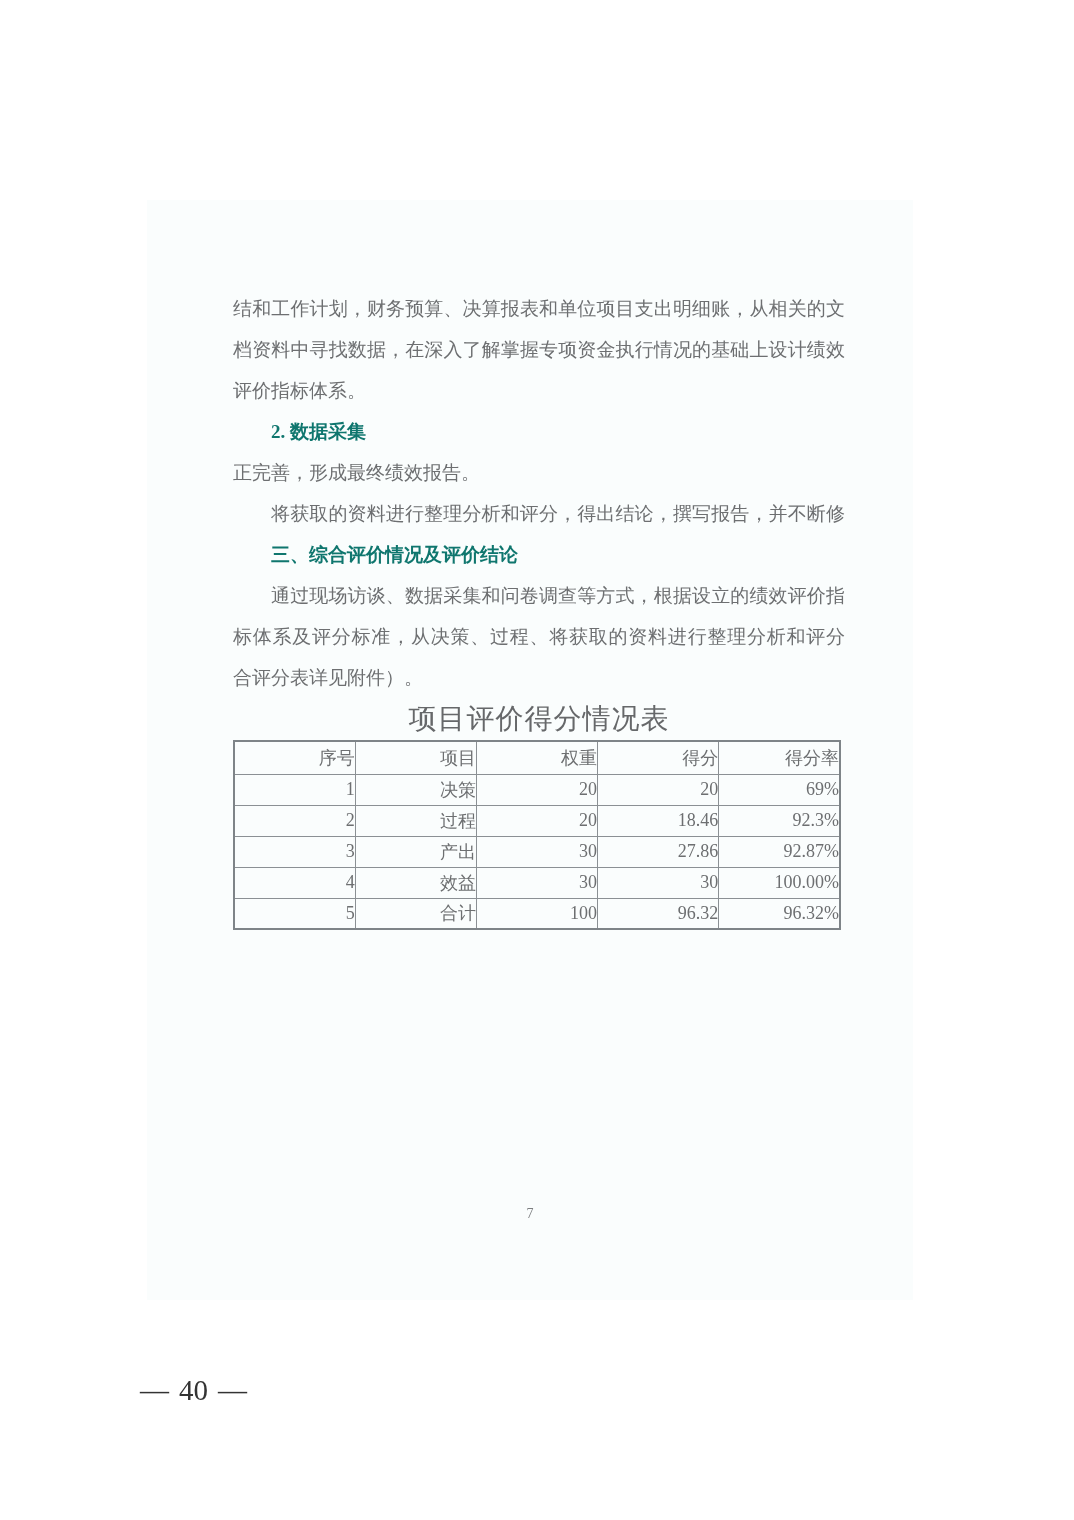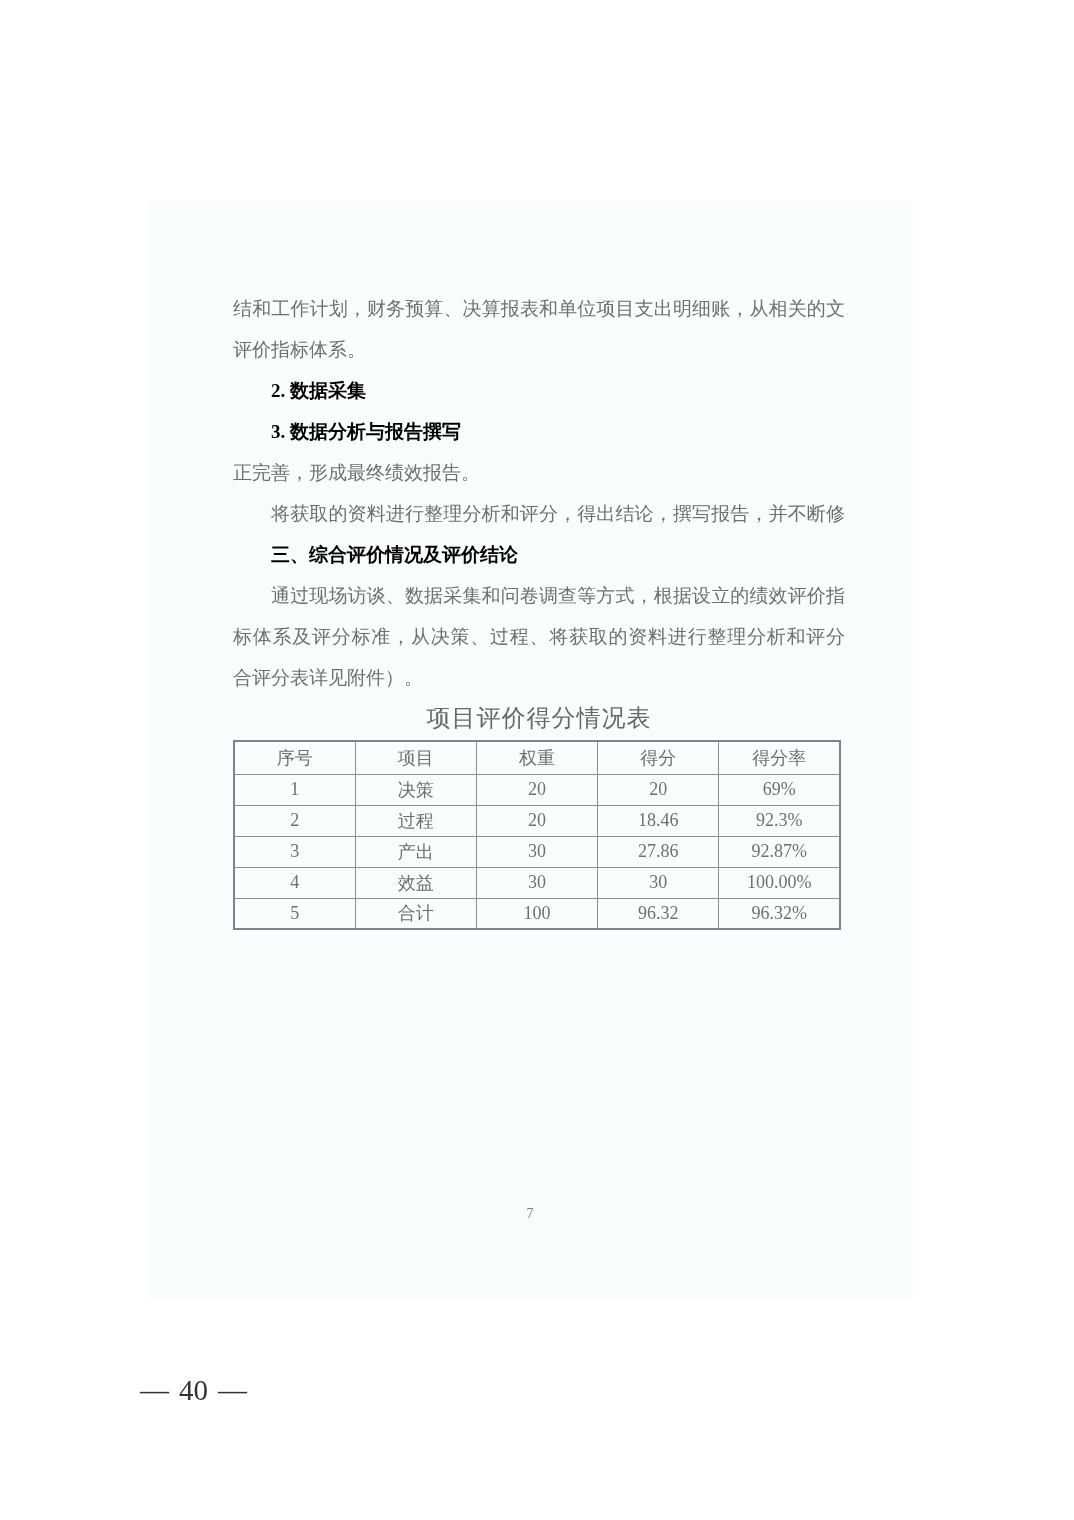--- a/index.html
+++ b/index.html
@@ -21,36 +21,36 @@
     position:absolute; left:86px; top:88px; width:612px;
     color:#6d6f71;
   }
   .line {
     height:41px; line-height:41px; font-size:19px;
     text-align:justify; text-align-last:justify;
     overflow:hidden; white-space:nowrap;
   }
   .line.last { text-align:right; text-align-last:left; }
   .line.ind { text-indent:38px; }
-  .heading { font-weight:bold; color:#000000; text-align:left; text-align-last:left; }
+  .heading { font-weight:bold; color:#0f766e; text-align:left; text-align-last:left; }
 
   .tbl-caption {
-    height:41px; line-height:41px; font-size:24px;
+    height:41px; line-height:41px; font-size:28px;
     text-align:center; color:#66686a; letter-spacing:1px;
   }
 
   table.score {
     border-collapse:collapse; table-layout:fixed;
     width:608px; margin-top:1px;
     color:#6d6f71;
     border:2px solid #7e8488;
   }
   table.score td {
     border:1px solid #8b9094;
-    height:31px; text-align:center; vertical-align:middle;
+    height:31px; text-align:right; vertical-align:middle;
     font-size:18px; padding:0;
   }
   table.score tr.hdr td { height:33px; }
 
   .scan-pageno {
     position:absolute; left:147px; top:1206px; width:766px;
     text-align:center; font-size:14px; color:#7c7e80;
   }
 
   .footer {
@@ -62,27 +62,27 @@
 </head>
 <body>
 
 <div class="page">
 
   <div class="scan">
     <div class="content">
 
       <div>
         <div class="line">结和工作计划，财务预算、决算报表和单位项目支出明细账，从相关的文</div>
+        <div class="line">档资料中寻找数据，在深入了解掌握专项资金执行情况的基础上设计绩效</div>
         <div class="line last">评价指标体系。</div>
       </div>
 
       <div class="line heading ind">2. 数据采集</div>
 
 
-      <div class="line heading ind">3. 数据分析与报告撰写</div>
 
       <div>
         <div class="line last">正完善，形成最终绩效报告。</div>
         <div class="line ind">将获取的资料进行整理分析和评分，得出结论，撰写报告，并不断修</div>
       </div>
 
       <div class="line heading ind">三、综合评价情况及评价结论</div>
 
       <div>
         <div class="line ind">通过现场访谈、数据采集和问卷调查等方式，根据设立的绩效评价指</div>

